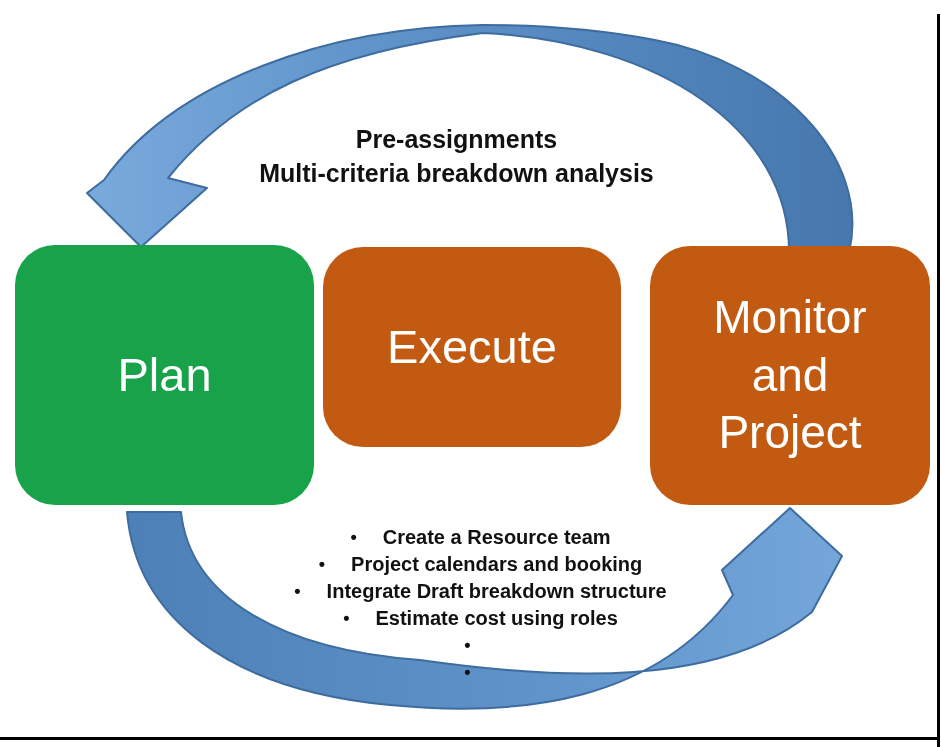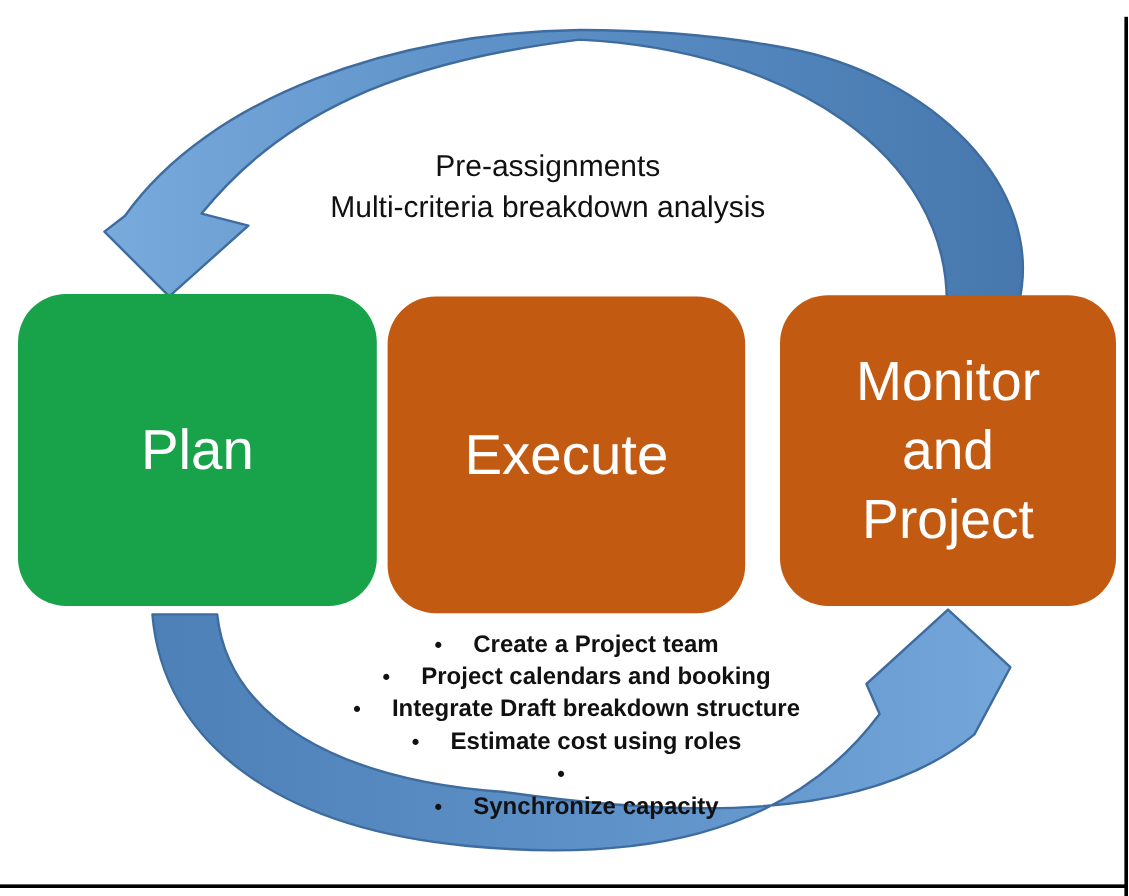--- a/index.html
+++ b/index.html
@@ -7,27 +7,27 @@
     position:relative;width:941px;height:747px;background:#ffffff;overflow:hidden;
     font-family:"Liberation Sans","DejaVu Sans",sans-serif;
   }
   #arrows-svg{position:absolute;left:0;top:0;width:941px;height:747px;z-index:1;}
   .box{
     position:absolute;z-index:2;border-radius:40px;
     display:flex;align-items:center;justify-content:center;
     color:#ffffff;text-align:center;
   }
   #plan-box{left:15px;top:245px;width:299px;height:260px;background:#18A34B;}
-  #execute-box{left:323px;top:247px;width:298px;height:264px;background:#C25A12;}
+  #execute-box{left:323px;top:247px;width:298px;height:200px;background:#C25A12;}
   #monitor-box{left:650px;top:246px;width:280px;height:259px;background:#C25A12;}
   .box-label{font-size:47px;line-height:1.25;font-weight:400;}
   #monitor-box .box-label{width:220px;font-size:46px;}
   #top-note{
     position:absolute;z-index:3;top:122px;left:0;right:28px;
-    text-align:center;color:#111111;font-weight:400;font-size:25px;line-height:34px;
+    text-align:center;color:#111111;font-weight:700;font-size:25px;line-height:34px;
   }
   #bullets{
     position:absolute;z-index:3;top:524px;left:20px;right:0;
     text-align:center;color:#111111;font-weight:700;font-size:20px;
   }
   .bullet-line{height:27px;line-height:27px;display:flex;justify-content:center;align-items:center;}
   .bullet-dot{margin-right:26px;font-size:18px;}
   #border-right{position:absolute;z-index:4;left:937px;top:14px;width:3px;height:733px;background:#000000;}
   #border-bottom{position:absolute;z-index:4;left:0;top:737px;width:939px;height:3px;background:#000000;}
 </style>
@@ -85,39 +85,38 @@
     <div class="box-label">Execute</div>
   </div>
 
   <div class="box" id="monitor-box">
     <div class="box-label">Monitor and Project</div>
   </div>
 
   <div id="bullets">
     <div class="bullet-line">
       <span class="bullet-dot">•</span>
-      <span>Create a Project team</span>
+      <span>Create a Resource team</span>
     </div>
     <div class="bullet-line">
       <span class="bullet-dot">•</span>
       <span>Project calendars and booking</span>
     </div>
     <div class="bullet-line">
       <span class="bullet-dot">•</span>
       <span>Integrate Draft breakdown structure</span>
     </div>
     <div class="bullet-line">
       <span class="bullet-dot">•</span>
       <span>Estimate cost using roles</span>
     </div>
     <div class="bullet-line">
       <span class="bullet-dot">•</span>
     </div>
     <div class="bullet-line">
       <span class="bullet-dot">•</span>
-      <span>Synchronize capacity</span>
     </div>
   </div>
 
   <div id="border-right"></div>
   <div id="border-bottom"></div>
 
 </div>
 
 </body></html>

